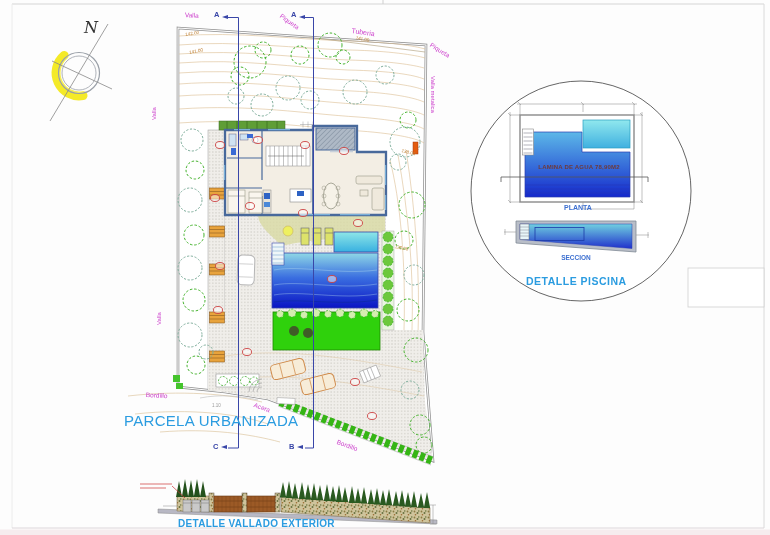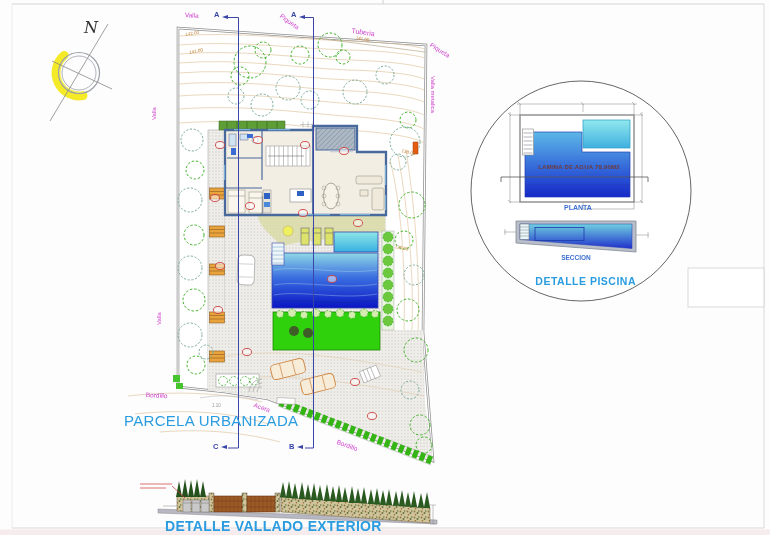--- a/index.html
+++ b/index.html
@@ -433,17 +433,17 @@
 <div class="lbl sec" style="left:291px;top:11px">A</div>
 <div class="tri" style="left:299px;top:14.5px"></div>
 <div class="lbl sec" style="left:213px;top:443px">C</div>
 <div class="tri" style="left:221px;top:445px"></div>
 <div class="lbl sec" style="left:289px;top:443px">B</div>
 <div class="tri" style="left:297px;top:445px"></div>
 
 <div class="lbl lamina" style="left:527px;top:164px;width:104px;text-align:center">LAMINA DE AGUA 78,90M2</div>
 <div class="lbl bl" style="left:553px;top:204px;width:50px;text-align:center;font-size:7px;font-weight:bold">PLANTA</div>
 <div class="lbl bl" style="left:550px;top:255px;width:52px;text-align:center;font-size:6.5px;font-weight:bold">SECCION</div>
-<div class="lbl cy" style="left:526px;top:276px;width:110px;text-align:right;font-size:10.5px;font-weight:bold;letter-spacing:.5px">DETALLE PISCINA</div>
-
-<div class="lbl cy" style="left:165px;top:519px;font-size:14px;font-weight:bold;letter-spacing:.3px">DETALLE VALLADO EXTERIOR</div>
+<div class="lbl cy" style="left:526px;top:276px;width:110px;text-align:left;font-size:10.5px;font-weight:bold;letter-spacing:.5px">DETALLE PISCINA</div>
+
+<div class="lbl cy" style="left:178px;top:519px;font-size:10px;font-weight:bold;letter-spacing:.3px">DETALLE VALLADO EXTERIOR</div>
 
 </div>
 
 </body></html>

